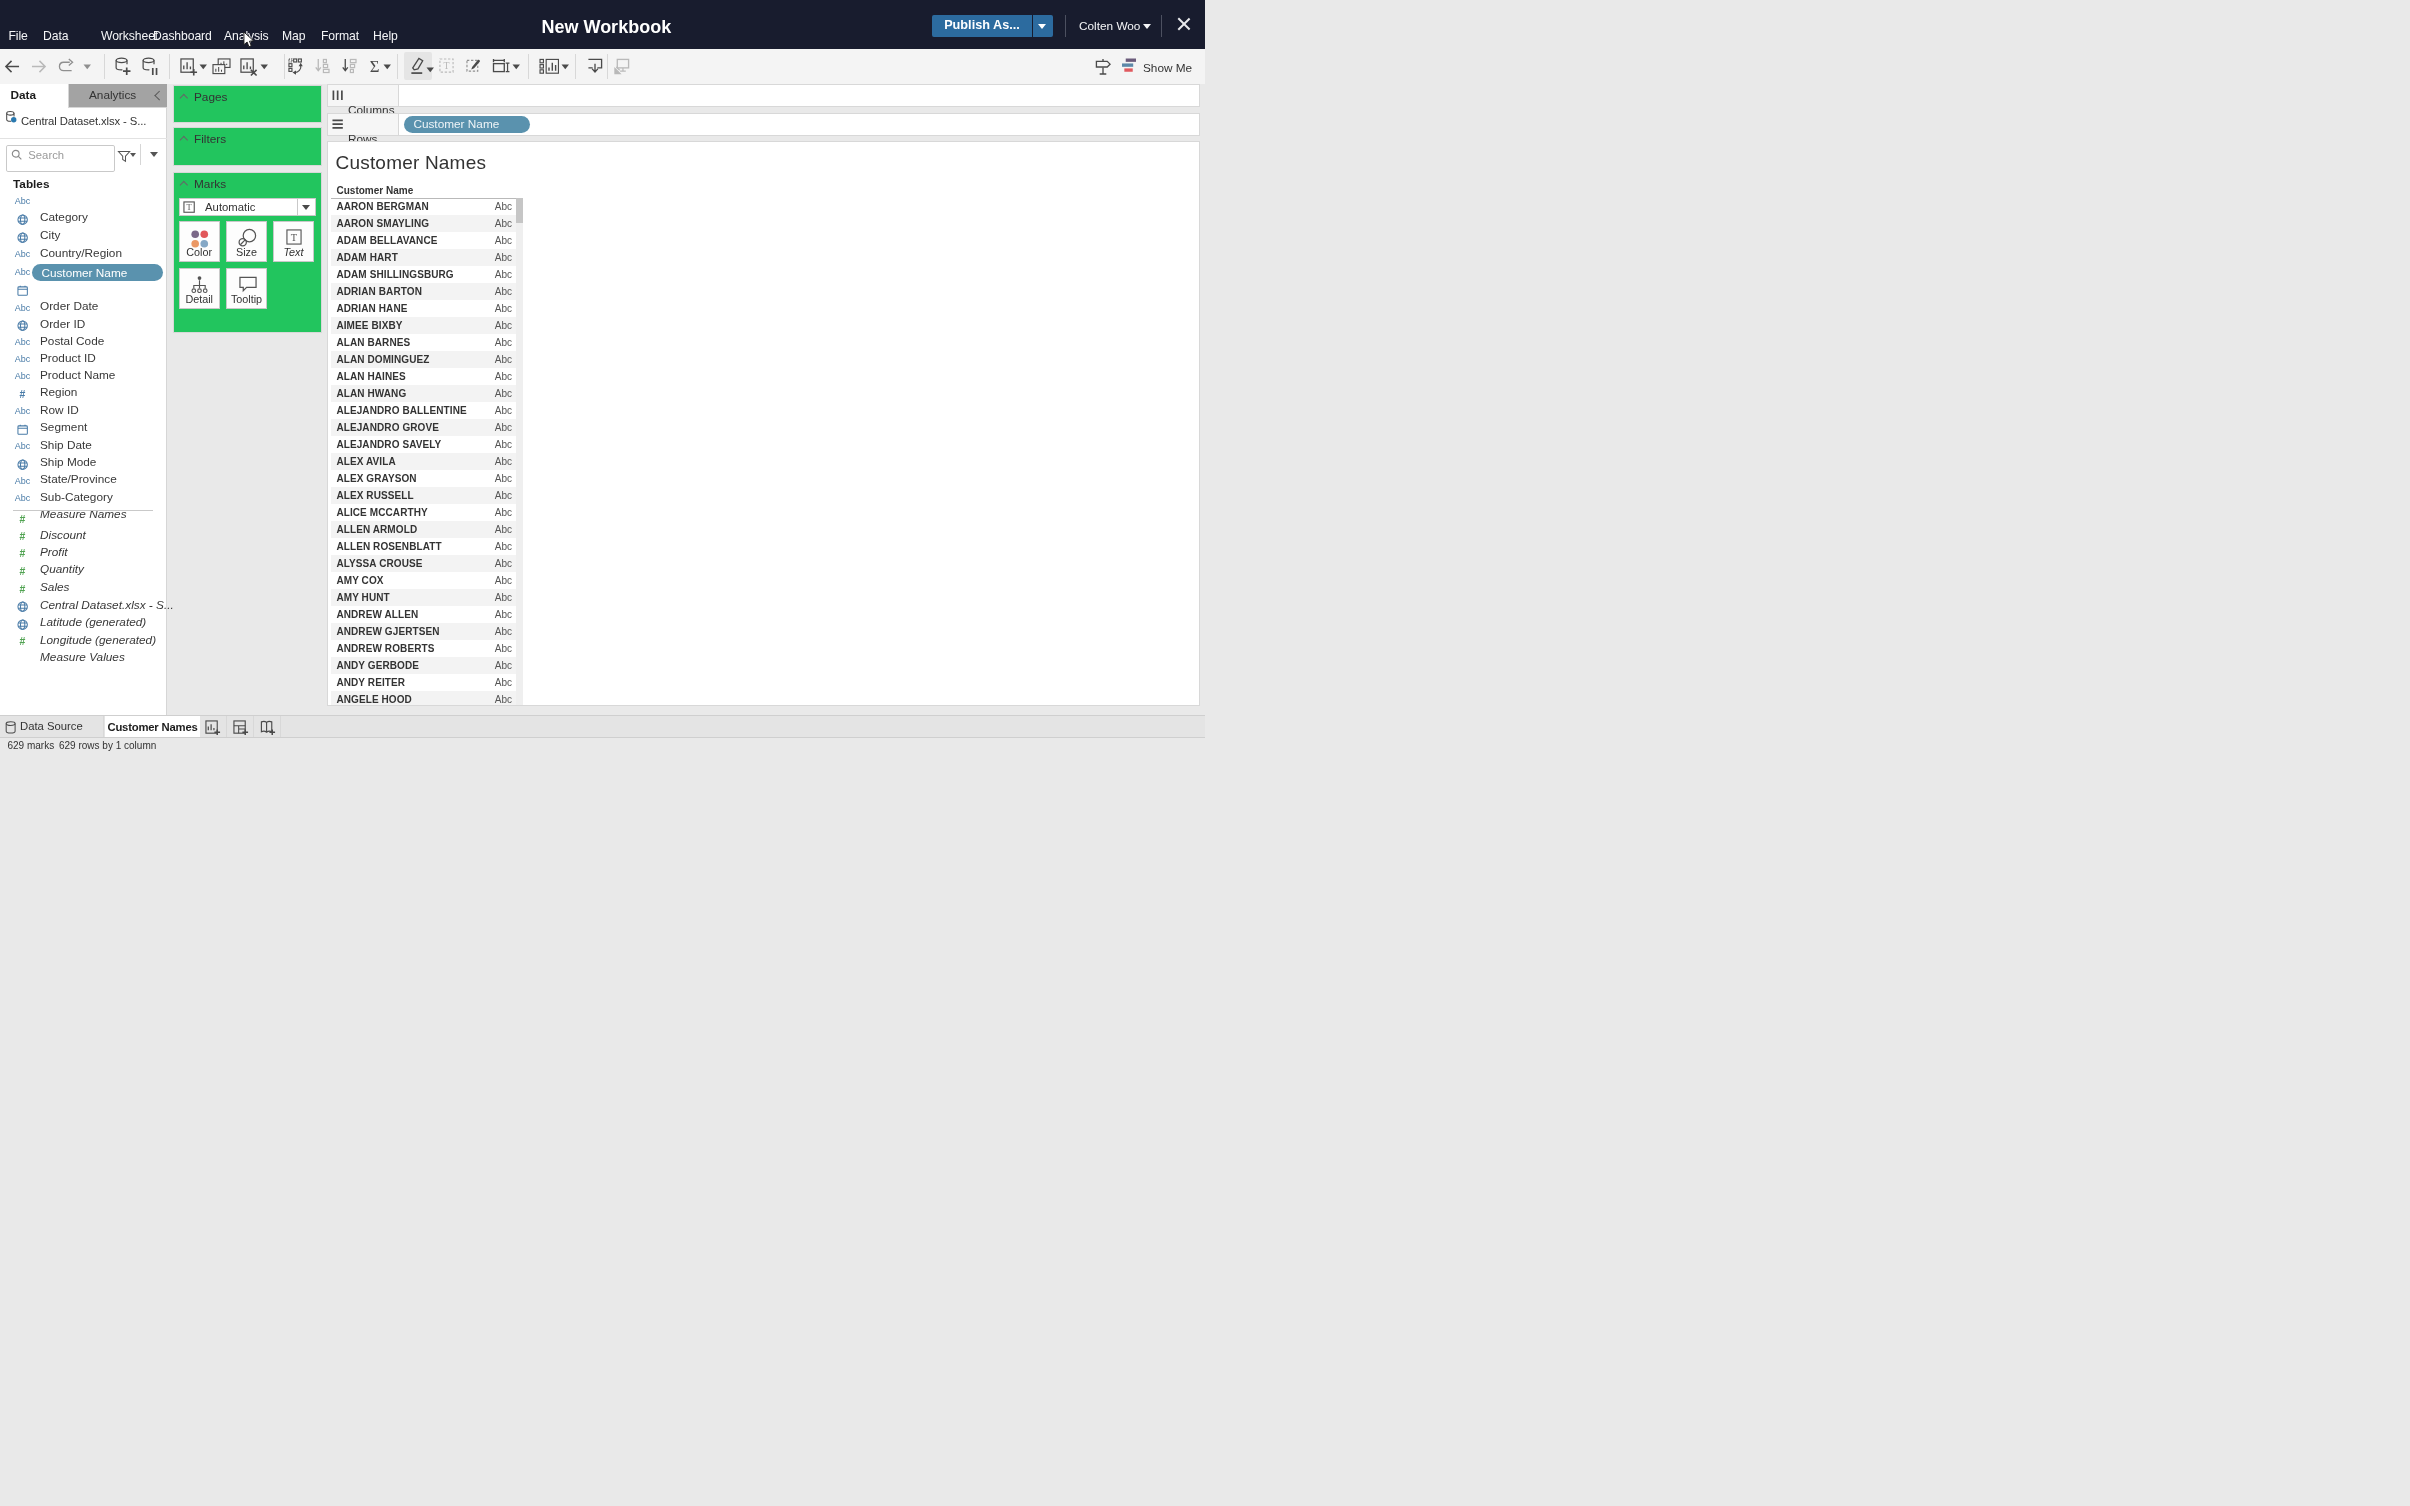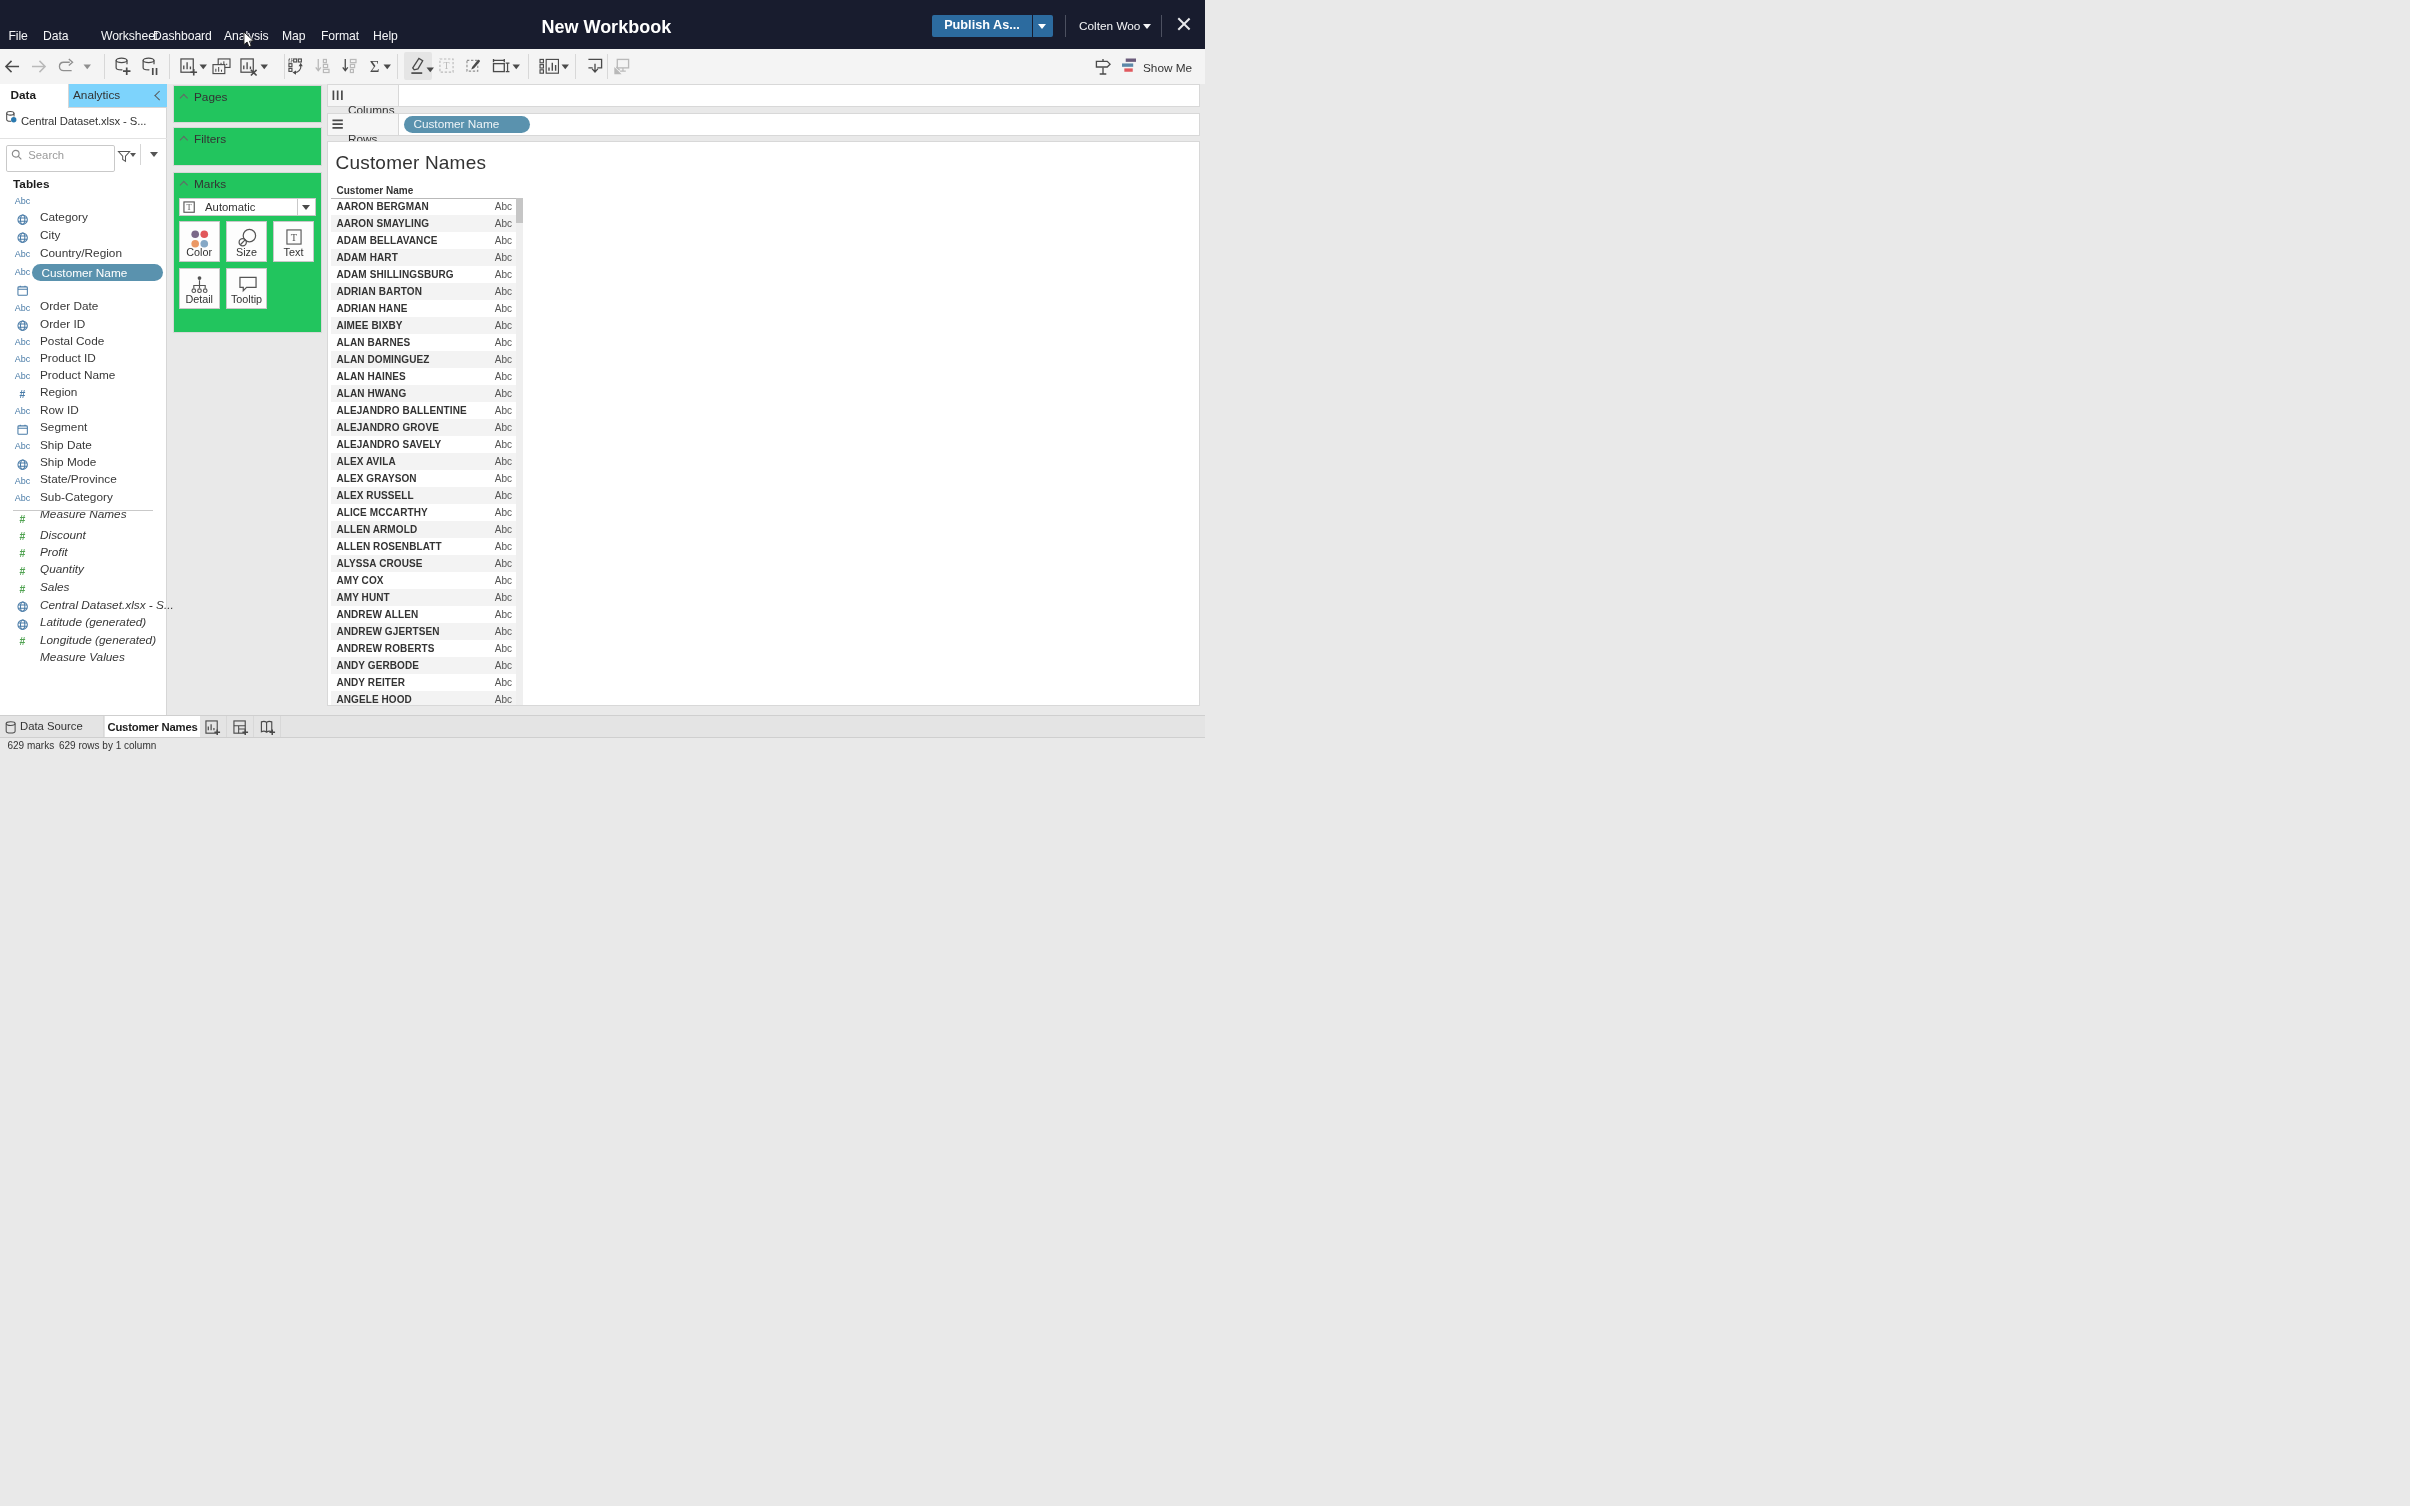--- a/index.html
+++ b/index.html
@@ -21,21 +21,21 @@
 #closex:before { transform:rotate(45deg); }
 #closex:after { transform:rotate(-45deg); }
 
 #toolbar { position:absolute; left:0; top:49px; width:1205px; height:35px; background:#f4f4f4; }
 .tsep { position:absolute; top:4.7px; width:0.9px; height:25.4px; background:#d8d8d8; }
 #hl-bg { position:absolute; left:404px; top:3.3px; width:28px; height:28px; background:#e5e5e5; border-radius:1.9px; }
 #showme-txt { position:absolute; left:1143px; top:11.8px; font-size:11.8px; color:#333; }
 
 #leftpanel { position:absolute; left:0; top:84px; width:167px; height:631px; background:#fff; border-right:0.9px solid #d6d6d6; }
 #tabData { position:absolute; left:0; top:0; width:68px; height:23.5px; background:#fff; font-weight:bold; font-size:11.8px; color:#1c1c1c; line-height:23.5px; padding-left:10.4px; }
-#tabAnalytics { position:absolute; left:68px; top:0; width:99px; height:23.5px; background:#7dd3fc; font-size:11.8px; color:#333; line-height:23.5px; padding-left:4px; border-bottom:0.9px solid #d6d6d6; border-left:0.9px solid #d6d6d6; }
+#tabAnalytics { position:absolute; left:68px; top:0; width:99px; height:23.5px; background:#a3a3a3; font-size:11.8px; color:#333; line-height:23.5px; padding-left:20px; border-bottom:0.9px solid #d6d6d6; border-left:0.9px solid #d6d6d6; }
 #collapse { position:absolute; left:87px; top:7.5px; width:6.6px; height:6.6px; border-left:1.4px solid #555; border-bottom:1.4px solid #555; transform:rotate(45deg); }
 #dsrow { position:absolute; left:0; top:23.5px; width:167px; height:31px; border-bottom:0.9px solid #e2e2e2; }
 #dsrow .dstext { position:absolute; left:21px; top:7.5px; font-size:11.3px; letter-spacing:-0.1px; color:#333; white-space:nowrap; }
 #searchbox { position:absolute; left:5.6px; top:61px; width:109px; height:27px; border:0.9px solid #c9c9c9; background:#fff; border-radius:1.9px; }
 #searchbox .ph { position:absolute; left:21.7px; top:2.8px; color:#9a9a9a; font-size:11.3px; }
 #filtercaret { position:absolute; left:130px; top:69px; border:3.3px solid transparent; border-top:4.2px solid #555; }
 .vsep-search { position:absolute; left:140px; top:60px; width:0.9px; height:21px; background:#d6d6d6; }
 #searchcaret { position:absolute; left:150px; top:68px; border:4.7px solid transparent; border-top:5.6px solid #555; }
 #tablesHead { position:absolute; left:13px; top:93px; font-size:11.8px; font-weight:bold; color:#1c1c1c; }
 .field { position:absolute; left:0; width:167px; height:18px; font-size:11.8px; color:#383838; }
@@ -483,21 +483,21 @@
   <div id="autodrop">
       <div class="t">Automatic</div>
       <div class="dd"></div>
     </div>
   <div class="mbtn" style="left:4.7px; top:48px;">
       <div class="cap">Color</div>
     </div>
   <div class="mbtn" style="left:52px; top:48px;">
       <div class="cap">Size</div>
     </div>
-  <div class="mbtn" style="left:99px; top:48px;">
+  <div class="mbtn" style="left:99px; top:48px;font-style:italic;">
       <div class="cap">Text</div>
     </div>
   <div class="mbtn" style="left:4.7px; top:95px;">
       <div class="cap">Detail</div>
     </div>
   <div class="mbtn" style="left:52px; top:95px;">
       <div class="cap">Tooltip</div>
     </div>
   <div id="marks-icons">
       <svg class="pos" style="left:8.5px;top:28px;" width="12.2" height="12.2" viewBox="0 0 13 13">

